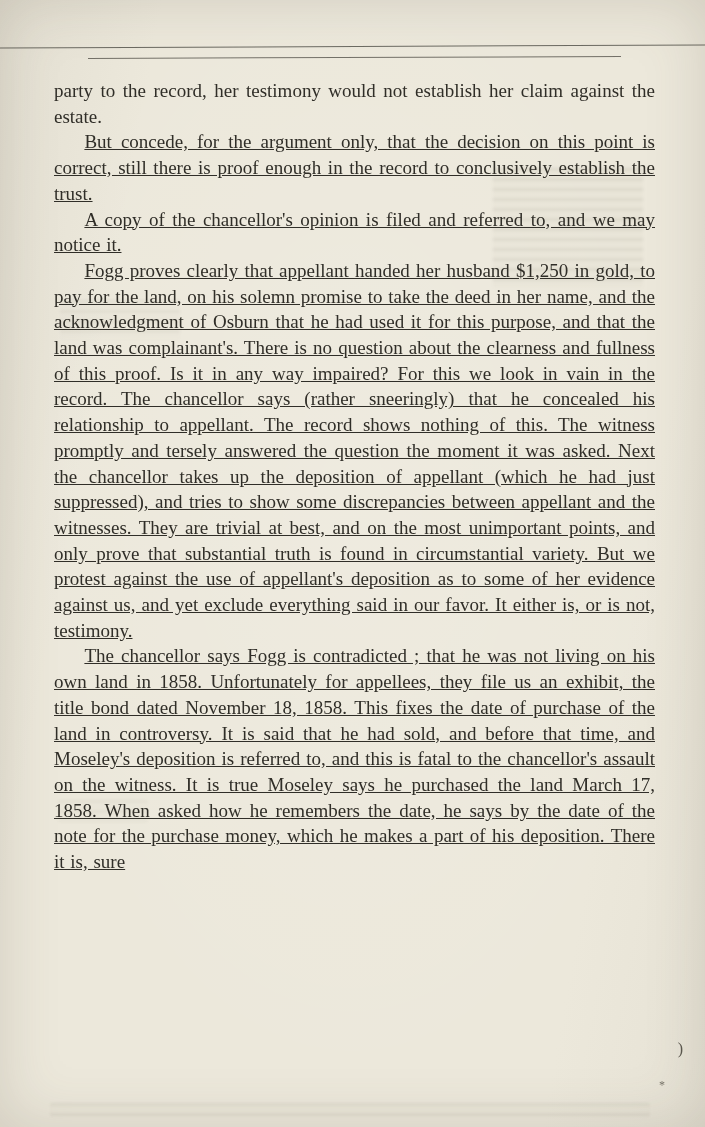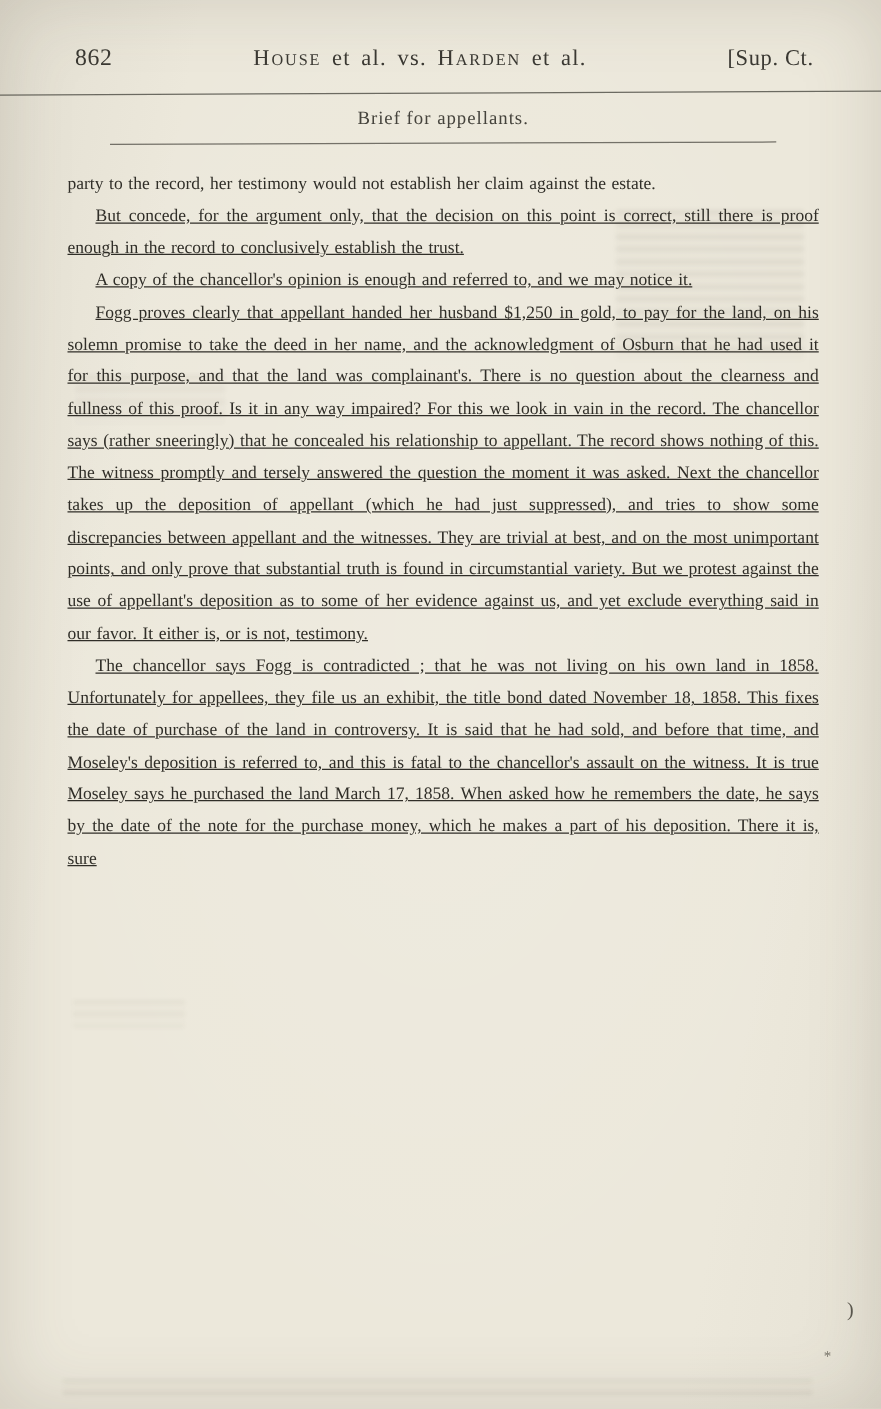--- a/index.html
+++ b/index.html
@@ -63,21 +63,21 @@
   }
   .running-head {
     text-align: center;
     font-size: 15px;
     letter-spacing: 0.8px;
     color: #45433c;
     margin-top: 12px;
   }
   .body-text {
     margin-top: 20px;
-    font-size: 14px;
+    font-size: 19px;
     line-height: 25.7px;
     text-align: justify;
     color: #302e28;
     word-spacing: 1px;
   }
   .para { margin: 0; }
   .para.indent { text-indent: 1.6em; text-decoration: underline; }
 
   
   .ghost {
@@ -109,36 +109,30 @@
 
 <div class="page">
 
   <div class="ghost ghost-1"></div>
   <div class="ghost ghost-2"></div>
   <div class="ghost ghost-3"></div>
   <div class="ghost ghost-4"></div>
 
   <div class="inner">
 
-    <header class="page-header">
-      <span class="page-number">862</span>
-      <span class="case-title"><span class="sc">House</span><span> et al. vs. </span><span class="sc">Harden</span><span> et al.</span></span>
-      <span class="court-label">[Sup. Ct.</span>
-    </header>
 
     <hr class="rule rule-1">
 
-    <div class="running-head">Brief for appellants.</div>
 
     <hr class="rule rule-2">
 
     <main class="body-text" id="body-text">
         <p class="para">party to the record, her testimony would not establish her claim against the estate.</p>
         <p class="para indent">But concede, for the argument only, that the decision on this point is correct, still there is proof enough in the record to conclusively establish the trust.</p>
-        <p class="para indent">A copy of the chancellor's opinion is enough and referred to, and we may notice it.</p>
+        <p class="para indent">A copy of the chancellor's opinion is filed and referred to, and we may notice it.</p>
         <p class="para indent">Fogg proves clearly that appellant handed her husband $1,250 in gold, to pay for the land, on his solemn promise to take the deed in her name, and the acknowledgment of Osburn that he had used it for this purpose, and that the land was complainant's. There is no question about the clearness and fullness of this proof. Is it in any way impaired? For this we look in vain in the record. The chancellor says (rather sneeringly) that he concealed his relationship to appellant. The record shows nothing of this. The witness promptly and tersely answered the question the moment it was asked. Next the chancellor takes up the deposition of appellant (which he had just suppressed), and tries to show some discrepancies between appellant and the witnesses. They are trivial at best, and on the most unimportant points, and only prove that substantial truth is found in circumstantial variety. But we protest against the use of appellant's deposition as to some of her evidence against us, and yet exclude everything said in our favor. It either is, or is not, testimony.</p>
         <p class="para indent">The chancellor says Fogg is contradicted ; that he was not living on his own land in 1858. Unfortunately for appellees, they file us an exhibit, the title bond dated November 18, 1858. This fixes the date of purchase of the land in controversy. It is said that he had sold, and before that time, and Moseley's deposition is referred to, and this is fatal to the chancellor's assault on the witness. It is true Moseley says he purchased the land March 17, 1858. When asked how he remembers the date, he says by the date of the note for the purchase money, which he makes a part of his deposition. There it is, sure</p>
       </main>
 
   </div>
 
   <span class="artifact artifact-paren">)</span>
   <span class="artifact artifact-star">*</span>
 
 </div>

